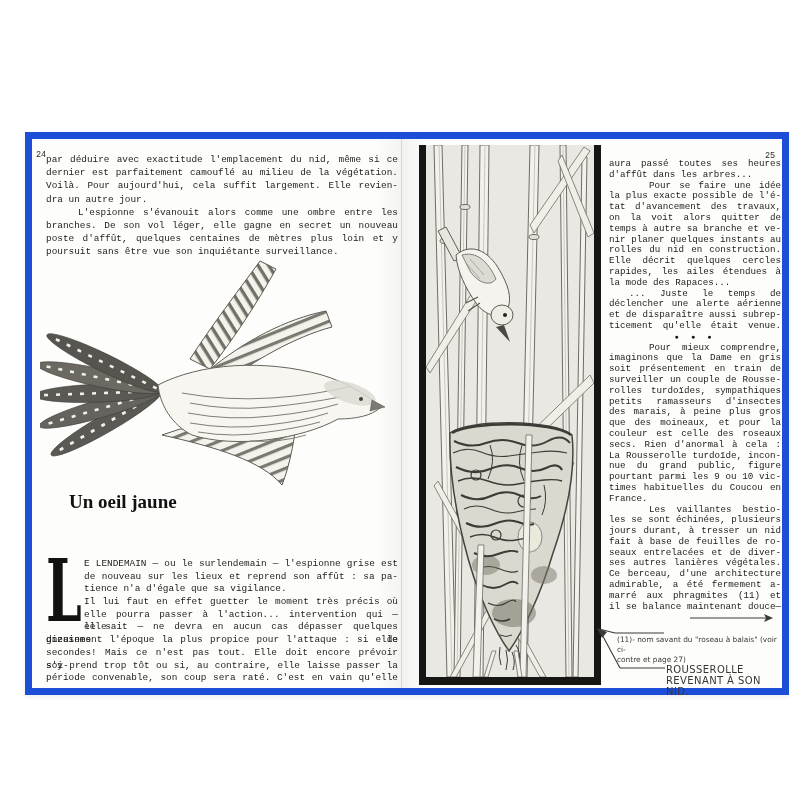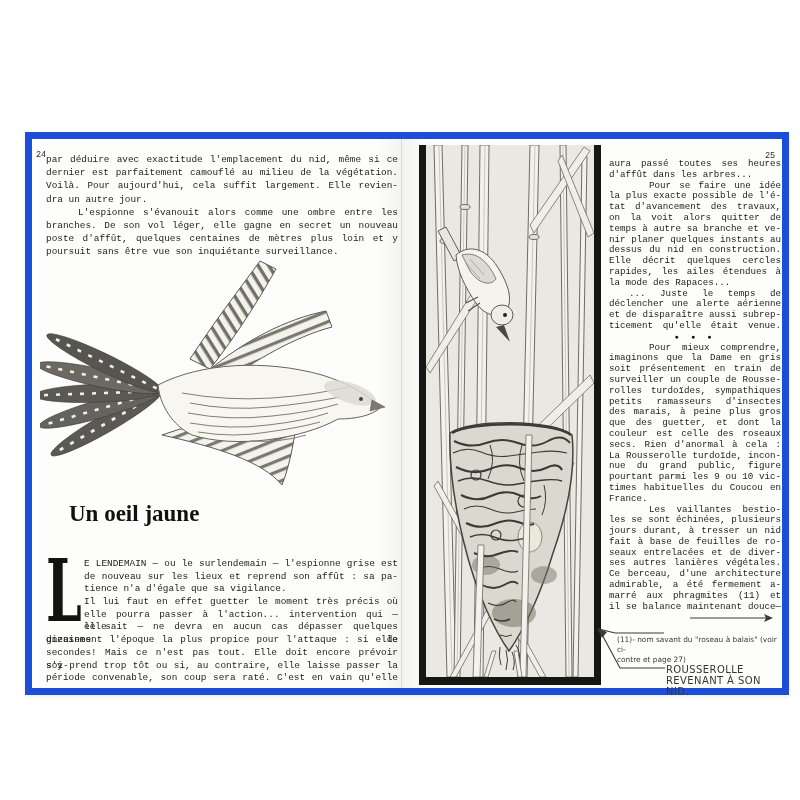--- a/index.html
+++ b/index.html
@@ -18,22 +18,22 @@
   .tb{position:absolute;}
   .ln{font-size:9.4px;line-height:13.2px;height:13.2px;white-space:normal;}
   .lp2 .ln{line-height:12.7px;height:12.7px;}
   .rc .ln{font-size:9.2px;line-height:10.8px;height:10.8px;}
   .j{text-align:justify;text-align-last:justify;}
   .i32{padding-left:32px;}
   .i40{padding-left:40px;}
   .i20{padding-left:20px;}
   .sep{font-size:7px;height:10.8px;line-height:10.8px;text-align:center;letter-spacing:4px;color:#111;}
   
-  .heading{position:absolute;left:37px;top:362px;font-family:"Liberation Serif","DejaVu Serif",serif;
-           font-weight:bold;font-size:23px;line-height:25px;color:#111;}
+  .heading{position:absolute;left:37px;top:350px;font-family:"Liberation Serif","DejaVu Serif",serif;
+           font-weight:bold;font-size:19px;line-height:25px;color:#111;}
   
   .dropcap{float:left;width:34px;height:64px;margin-right:4px;overflow:visible;
            font-family:"DejaVu Serif","Liberation Serif",serif;font-weight:bold;font-size:82px;
            line-height:60px;color:#121210;transform:scale(.62,1.06);transform-origin:top left;}
   
   .illus-frame{position:absolute;left:387px;top:6px;width:168px;height:532px;background:#e9e8e3;
                border-left:7px solid #161614;border-right:7px solid #161614;border-bottom:8px solid #161614;}
   .illus-frame svg{display:block;}
   .cuckoo{position:absolute;left:8px;top:114px;width:360px;height:245px;}
   
@@ -228,37 +228,37 @@
 
     <div class="tb rc" style="left:577px;top:20px;width:172px;">
       <div class="ln j">aura passé toutes ses heures</div>
       <div class="ln">d'affût dans les arbres...</div>
       <div class="ln j i40">Pour se faire une idée</div>
       <div class="ln j">la plus exacte possible de l'é-</div>
       <div class="ln j">tat d'avancement des travaux,</div>
       <div class="ln j">on la voit alors quitter de</div>
       <div class="ln j">temps à autre sa branche et ve-</div>
       <div class="ln j">nir planer quelques instants au</div>
-      <div class="ln j">dessus du nid en construction.</div>
+      <div class="ln j">rolles du nid en construction.</div>
       <div class="ln j">Elle décrit quelques cercles</div>
       <div class="ln j">rapides, les ailes étendues à</div>
       <div class="ln">la mode des Rapaces...</div>
       <div class="ln j i20">... Juste le temps de</div>
       <div class="ln j">déclencher une alerte aérienne</div>
       <div class="ln j">et de disparaître aussi subrep-</div>
       <div class="ln j">ticement qu'elle était venue.</div>
       <div class="sep">● ● ●</div>
       <div class="ln j i40">Pour mieux comprendre,</div>
       <div class="ln j">imaginons que la Dame en gris</div>
       <div class="ln j">soit présentement en train de</div>
       <div class="ln j">surveiller un couple de Rousse-</div>
       <div class="ln j">rolles turdoïdes, sympathiques</div>
       <div class="ln j">petits ramasseurs d'insectes</div>
       <div class="ln j">des marais, à peine plus gros</div>
-      <div class="ln j">que des guetter, et dont la</div>
+      <div class="ln j">que des moineaux, et pour la</div>
       <div class="ln j">couleur est celle des roseaux</div>
       <div class="ln j">secs. Rien d'anormal à cela :</div>
       <div class="ln j">La Rousserolle turdoïde, incon-</div>
       <div class="ln j">nue du grand public, figure</div>
       <div class="ln j">pourtant parmi les 9 ou 10 vic-</div>
       <div class="ln j">times habituelles du Coucou en</div>
       <div class="ln">France.</div>
       <div class="ln j i40">Les vaillantes bestio-</div>
       <div class="ln j">les se sont échinées, plusieurs</div>
       <div class="ln j">jours durant, à tresser un nid</div>

